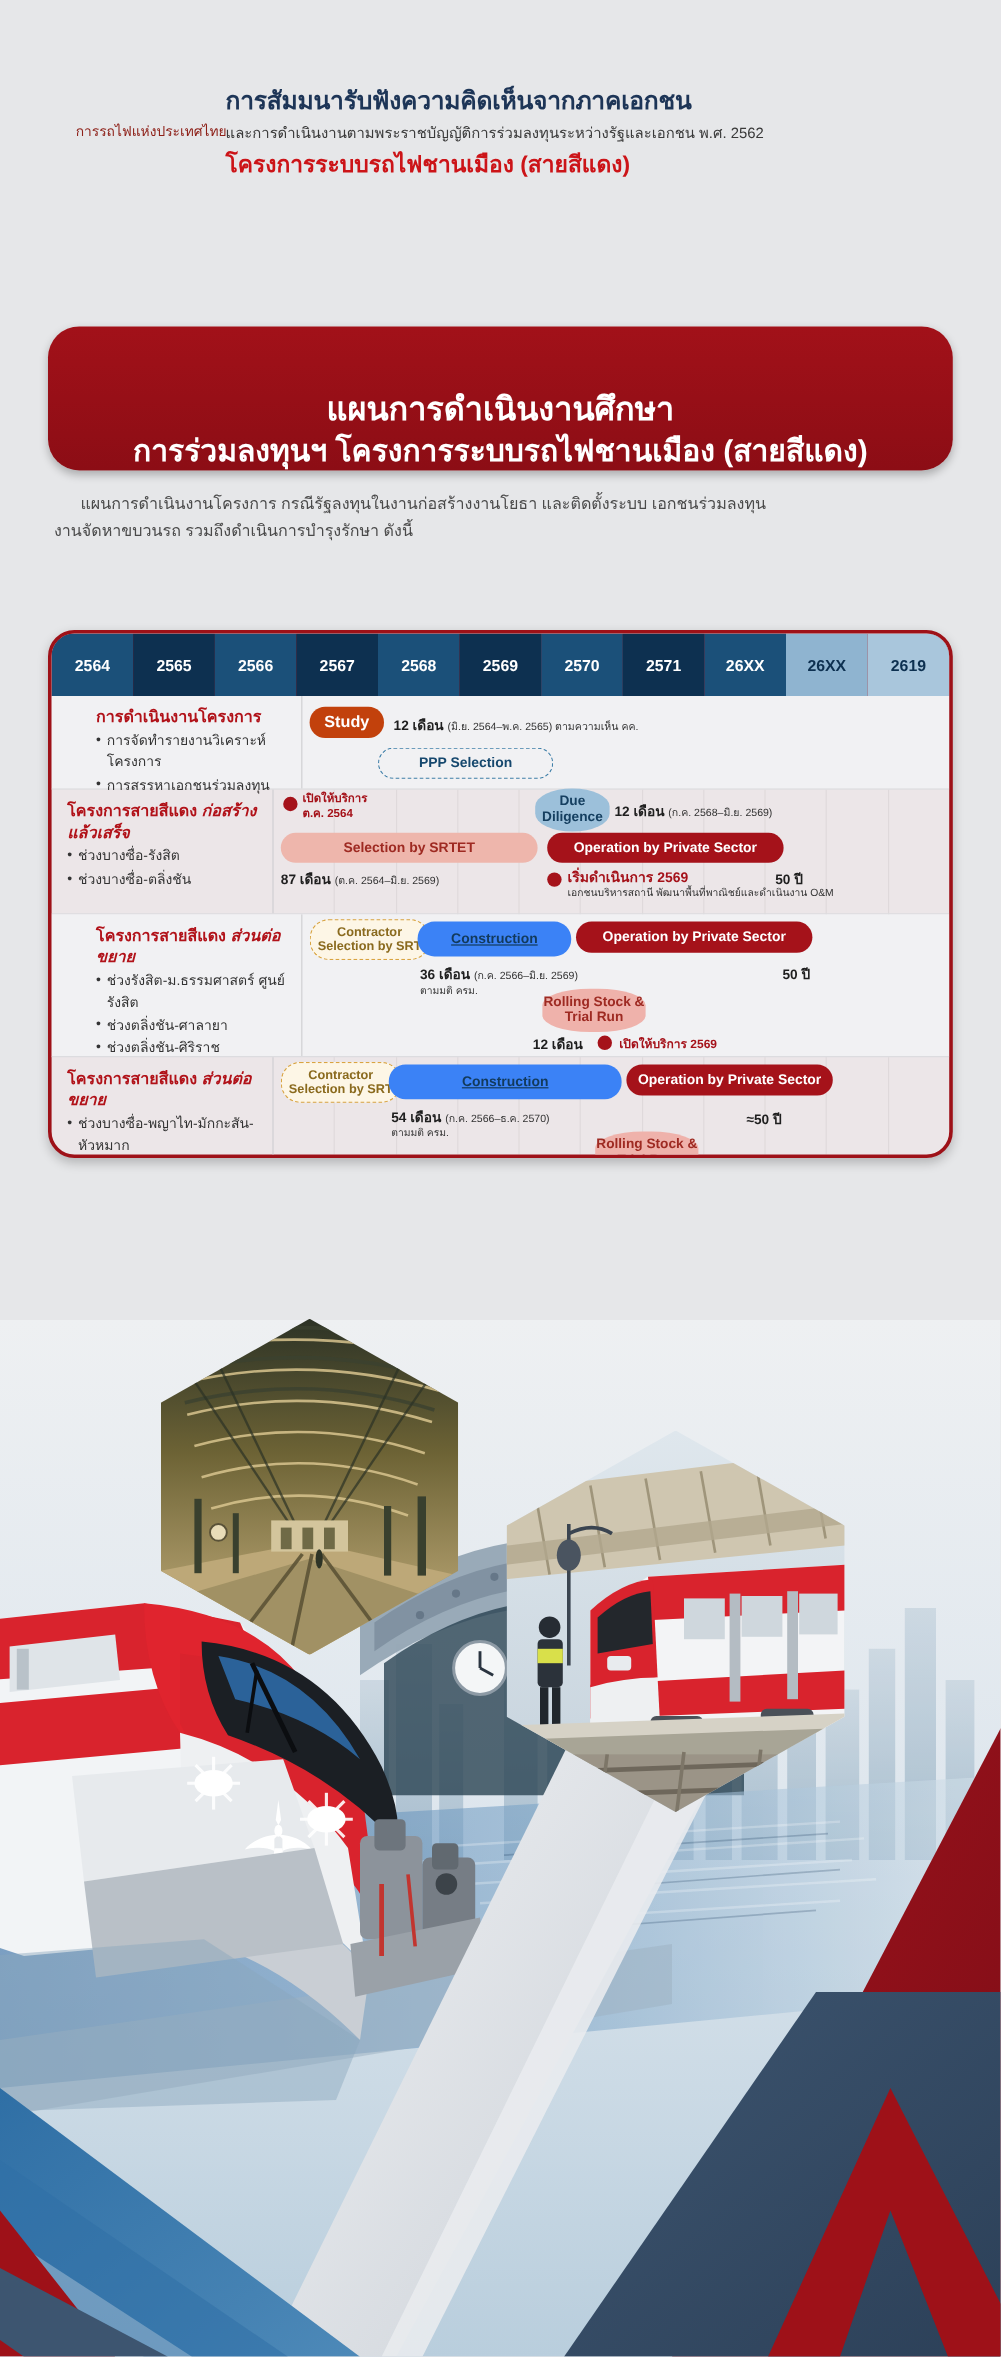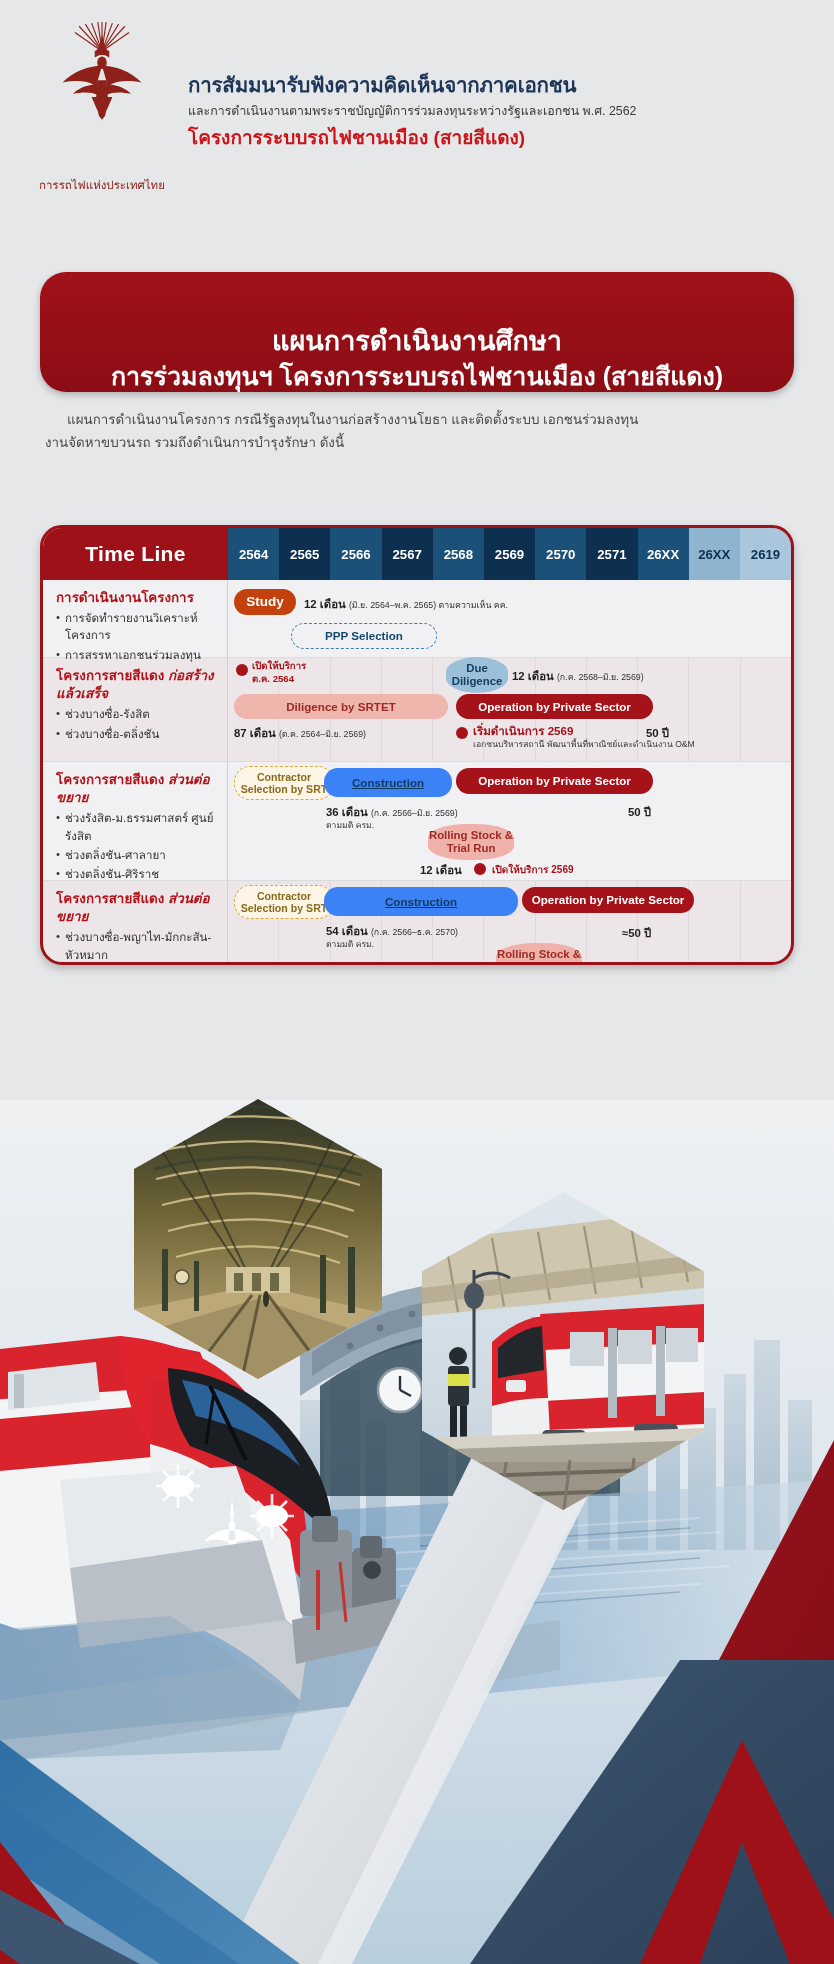--- a/index.html
+++ b/index.html
@@ -11,21 +11,21 @@
     overflow: hidden;
   }
 
   
   .header {
     position: absolute; top: 0; left: 0; width: 834px; height: 205px;
     background: #e6e7e9;
     display: flex; align-items: center;
   }
   .logo-wrap {
-    width: 160px; display: flex; flex-direction: column;
+    width: 160px; display: flex; flex-direction: row;
     align-items: center; justify-content: center;
     margin-left: 22px; margin-top: 8px; gap: 48px;
   }
   .logo-emblem { width: 104px; height: 104px; }
   .logo-caption {
     font-size: 11.5px; color: #8e2119; margin-top: 4px;
     font-family: "DejaVu Sans", sans-serif; white-space: nowrap;
   }
   .header-text { margin-left: 6px; padding-top: 16px; }
   .h-title1 {
@@ -89,21 +89,21 @@
   .col-guides {
     position: absolute; left: 185px; top: 52px; right: 0; bottom: 0;
     display: flex; pointer-events: none; z-index: 1;
   }
   .col-guides > div { flex: 1; border-right: 1px solid rgba(0,0,0,.055); }
   .col-guides > div:last-child { border-right: none; }
 
   .tl-body { position: relative; z-index: 2; }
   .tl-row { position: relative; display: flex; border-bottom: 1px solid #dcdcdf; }
   .tl-row.alt { background: rgba(190,120,120,.09); }
-  .tl-row.plain { background: #f1f1f3; }
+  .tl-row.plain { background: #f1f1f3; padding-left: 24px; }
   .tl-label {
     width: 185px; flex: none; padding: 9px 6px 8px 13px;
     border-right: 1px solid #d0d0d3;
   }
   .lbl-h {
     font-size: 13.4px; font-weight: bold; color: #b11219; line-height: 1.35;
   }
   .lbl-h .ital { font-style: italic; font-weight: bold; }
   .lbl-li {
     font-size: 11.6px; color: #333; line-height: 1.5; margin-top: 2px;
@@ -219,21 +219,20 @@
 </div>
 
 <div class="intro">
   <div class="l1">แผนการดำเนินงานโครงการ กรณีรัฐลงทุนในงานก่อสร้างงานโยธา และติดตั้งระบบ เอกชนร่วมลงทุน</div>
   <div>งานจัดหาขบวนรถ รวมถึงดำเนินการบำรุงรักษา ดังนี้</div>
 </div>
 
 <div class="tl-card">
 
   <div class="tl-head">
-    <div class="tl-head-label">Time Line</div>
     <div class="tl-head-years" id="years-row">
         <div class="yr" style="background: rgb(27, 80, 121);">2564</div>
         <div class="yr" style="background: rgb(13, 48, 80);">2565</div>
         <div class="yr" style="background: rgb(27, 80, 121);">2566</div>
         <div class="yr" style="background: rgb(13, 48, 80);">2567</div>
         <div class="yr" style="background: rgb(27, 80, 121);">2568</div>
         <div class="yr" style="background: rgb(13, 48, 80);">2569</div>
         <div class="yr" style="background: rgb(27, 80, 121); text-align: right;">2570</div>
         <div class="yr" style="background: rgb(13, 48, 80);">2571</div>
         <div class="yr" style="background: rgb(27, 80, 121);">26XX</div>
@@ -289,21 +288,21 @@
           <div>เปิดให้บริการ</div>
           <div>ต.ค. 2564</div>
         </div>
 
         <div class="bar blob-blue" style="left:218px; top:-1px; width:62px; height:36px;">Due Diligence</div>
         <div class="note" style="left:284px; top:9px;">
           <b>12 เดือน</b>
           <span class="tiny">(ก.ค. 2568–มิ.ย. 2569)</span>
         </div>
 
-        <div class="bar pill-pale" style="left:6px; top:36px; width:214px; height:25px;">Diligence by SRTET</div>
+        <div class="bar pill-pale" style="left:6px; top:36px; width:214px; height:25px;">Selection by SRTET</div>
         <div class="bar pill-dark" style="left:228px; top:36px; width:197px; height:25px;">Operation by Private Sector</div>
 
         <div class="note" style="left:6px; top:66px;">
           <b>87 เดือน</b>
           <span class="tiny">(ต.ค. 2564–มิ.ย. 2569)</span>
         </div>
         <div class="dot" style="left:228px; top:69px;"></div>
         <div class="note redbig" style="left:245px; top:64px;">เริ่มดำเนินการ 2569</div>
         <div class="note small" style="left:245px; top:79px;">เอกชนบริหารสถานี พัฒนาพื้นที่พาณิชย์และดำเนินงาน O&amp;M</div>
         <div class="note" style="left:418px; top:66px;">

